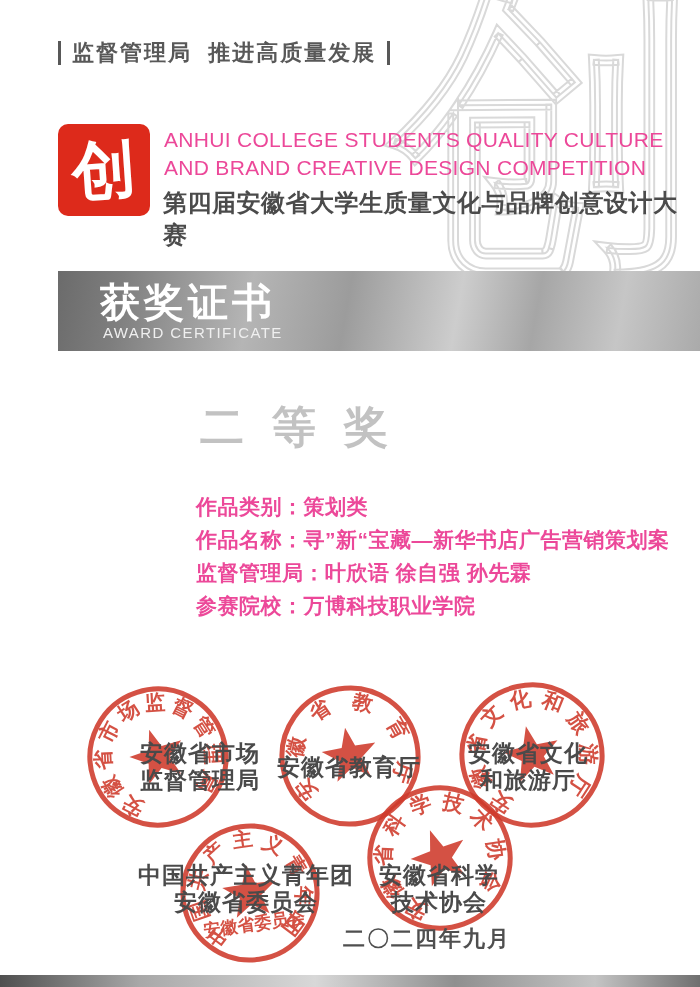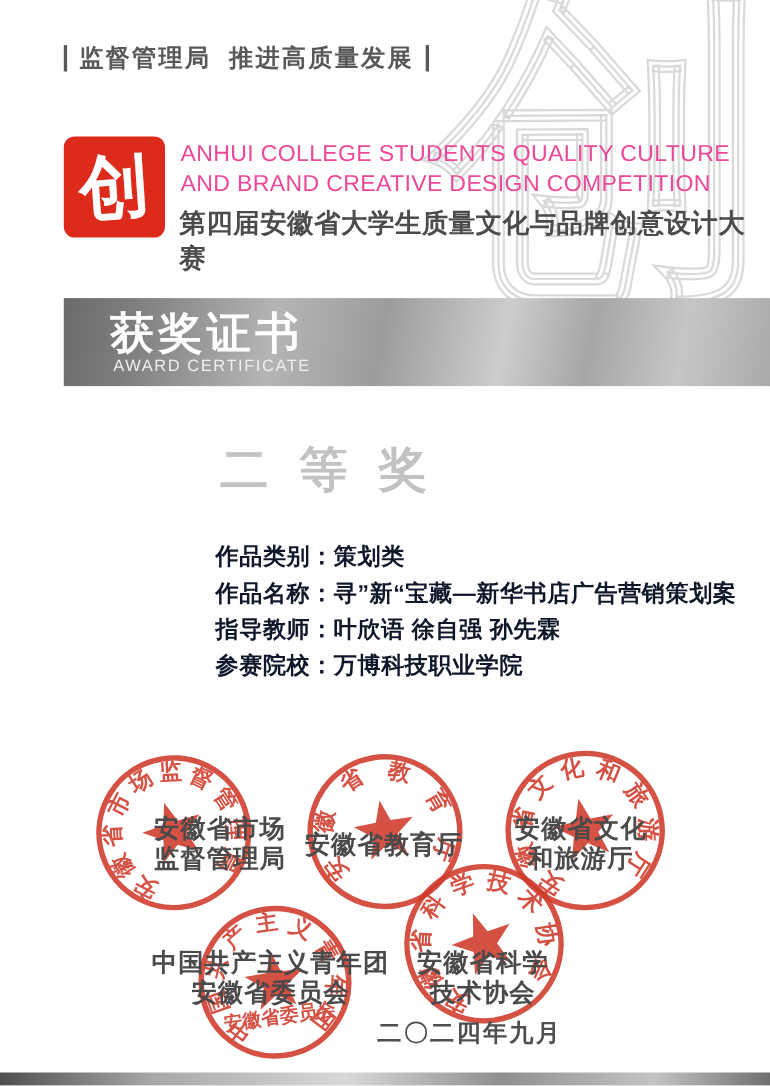--- a/index.html
+++ b/index.html
@@ -31,21 +31,21 @@
   .banner-title{position:absolute;left:42px;top:4px;font-size:40px;font-weight:700;color:#ffffff;
                 letter-spacing:4px;}
   .banner-sub{position:absolute;left:45px;top:53px;font-size:15px;color:#efefef;letter-spacing:1.4px;}
 
   
   .award-grade{position:absolute;left:200px;top:398px;font-size:44px;font-weight:700;color:#c2c2c2;
                letter-spacing:28px;z-index:2;white-space:nowrap;}
 
   
   .details{position:absolute;left:196px;top:490px;z-index:2;}
-  .info-line{height:33px;line-height:33px;font-size:21px;font-weight:700;color:#0f172a;
+  .info-line{height:33px;line-height:33px;font-size:21px;font-weight:700;color:#ec4899;
              letter-spacing:0.5px;white-space:nowrap;}
 
   
   .stamp{position:absolute;z-index:3;}
   .stamp-1{left:86px;top:685px;}
   .stamp-2{left:278px;top:684px;}
   .stamp-3{left:458px;top:681px;}
   .stamp-4{left:179px;top:822px;}
   .stamp-5{left:366px;top:784px;}
 
@@ -102,21 +102,21 @@
   <div class="award-grade">二等奖</div>
 
   <div class="details">
     <div class="info-line">
       <span>作品类别：</span><span>策划类</span>
     </div>
     <div class="info-line">
       <span>作品名称：</span><span>寻”新“宝藏—新华书店广告营销策划案</span>
     </div>
     <div class="info-line">
-      <span>指导教师：</span><span>叶欣语 徐自强 孙先霖</span>
+      <span>监督管理局：</span><span>叶欣语 徐自强 孙先霖</span>
     </div>
     <div class="info-line">
       <span>参赛院校：</span><span>万博科技职业学院</span>
     </div>
   </div>
 
   <div class="stamp stamp-1"><svg width="144" height="144" viewBox="0 0 144 144" style="opacity:.88">
     <g transform="rotate(-18 72 72)">
       <circle cx="72" cy="72" r="68" fill="none" stroke="#cf3a2b" stroke-width="5"></circle>
       <polygon points="72.0,43.4 78.8,62.6 99.2,63.2 83.0,75.6 88.8,95.1 72.0,83.6 55.2,95.1 61.0,75.6 44.8,63.2 65.2,62.6" fill="#cf3a2b"></polygon>

